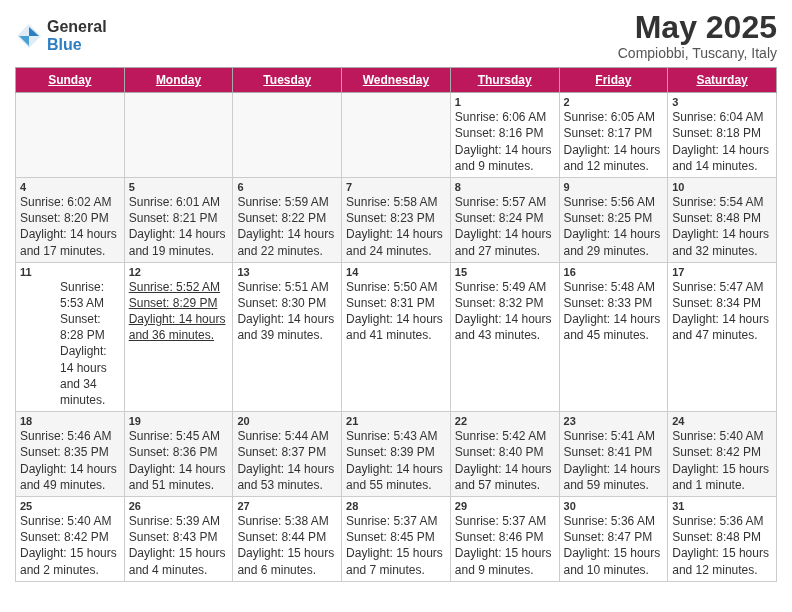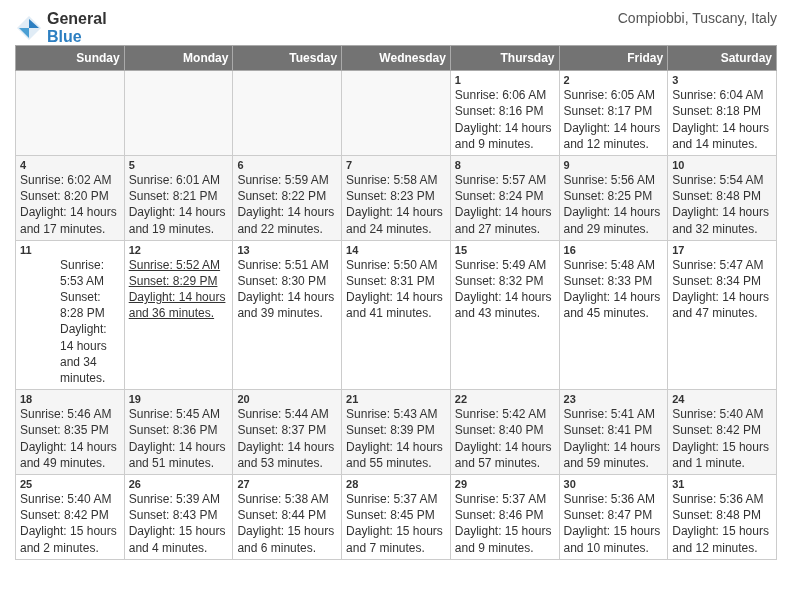--- a/index.html
+++ b/index.html
@@ -11,21 +11,22 @@
       overflow: hidden;
     }
     .container {
       width: 792px;
       height: 612px;
       padding: 10px 15px;
     }
     .header-row {
       display: flex;
       justify-content: space-between;
-      align-items: flex-start;
+      align-items: center;
+      margin-bottom: 6px;
       gap: 26px;
     }
     .logo {
       display: flex;
       align-items: center;
       gap: 4px;
     }
     .logo-text {
       display: flex;
       flex-direction: column;
@@ -57,27 +58,28 @@
     .subtitle {
       font-size: 14px;
       color: #555;
     }
     table {
       width: 100%;
       border-collapse: collapse;
       table-layout: fixed;
     }
     th {
-      background-color: #737373;
+      background-color: #be185d;
       color: #fff;
       font-size: 12px;
       font-weight: bold;
       padding: 5px 4px;
-      text-align: right;
+      text-align: center;
       border: 1px solid #aaa;
+      text-decoration: underline;
     }
     td {
       border: 1px solid #ccc;
       vertical-align: top;
       padding: 3px 4px;
       font-size: 9.5px;
       color: #333;
       height: 80px;
       background: #fff;
     }
@@ -109,20 +111,21 @@
         <polygon points="14,2 26,14 14,26 2,14" fill="#2d7fc1" opacity="0.15"></polygon>
         <polygon points="14,5 24,14 14,14" fill="#2d7fc1"></polygon>
         <polygon points="4,14 14,14 14,24" fill="#4a9fd4"></polygon>
       </svg>
       <div class="logo-text">
         <span class="logo-general">General</span>
         <span class="logo-blue">Blue</span>
       </div>
     </div>
     <div class="title-area">
+      <div class="main-title">May 2025</div>
       <div class="subtitle">Compiobbi, Tuscany, Italy</div>
     </div>
   </div>
 
   <table>
     <thead>
       <tr>
         <th>Sunday</th>
         <th>Monday</th>
         <th>Tuesday</th>

